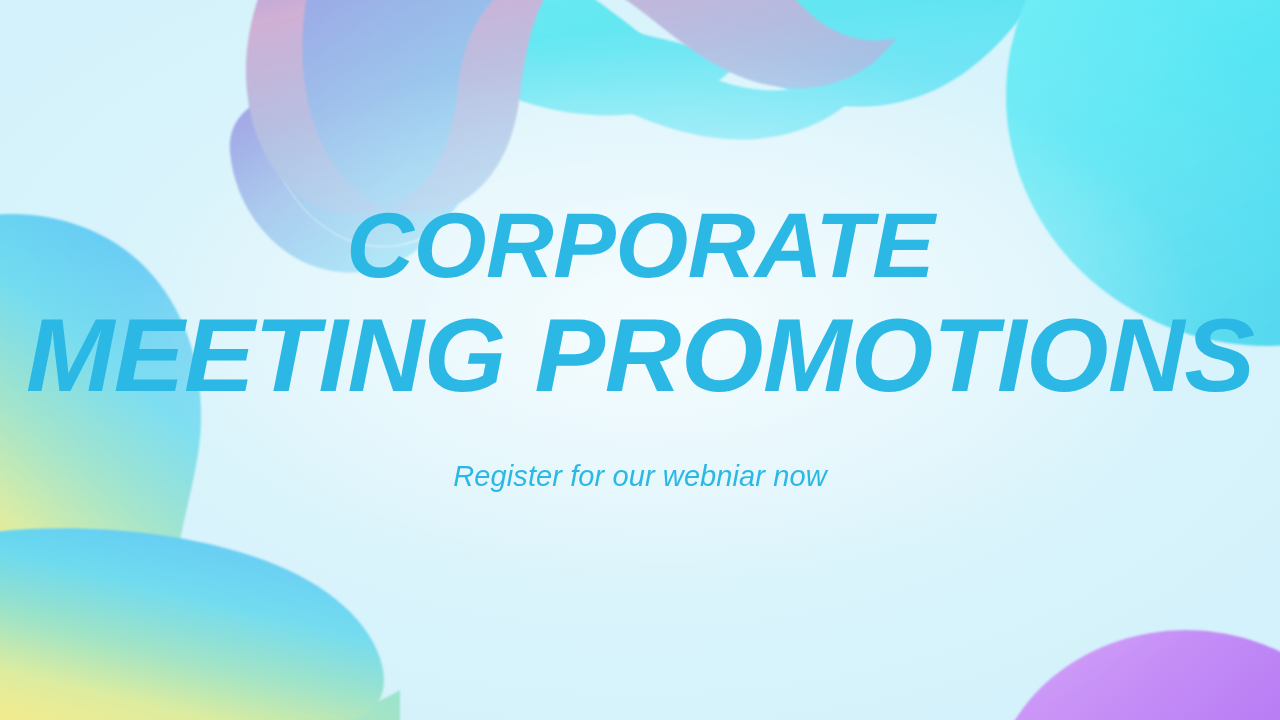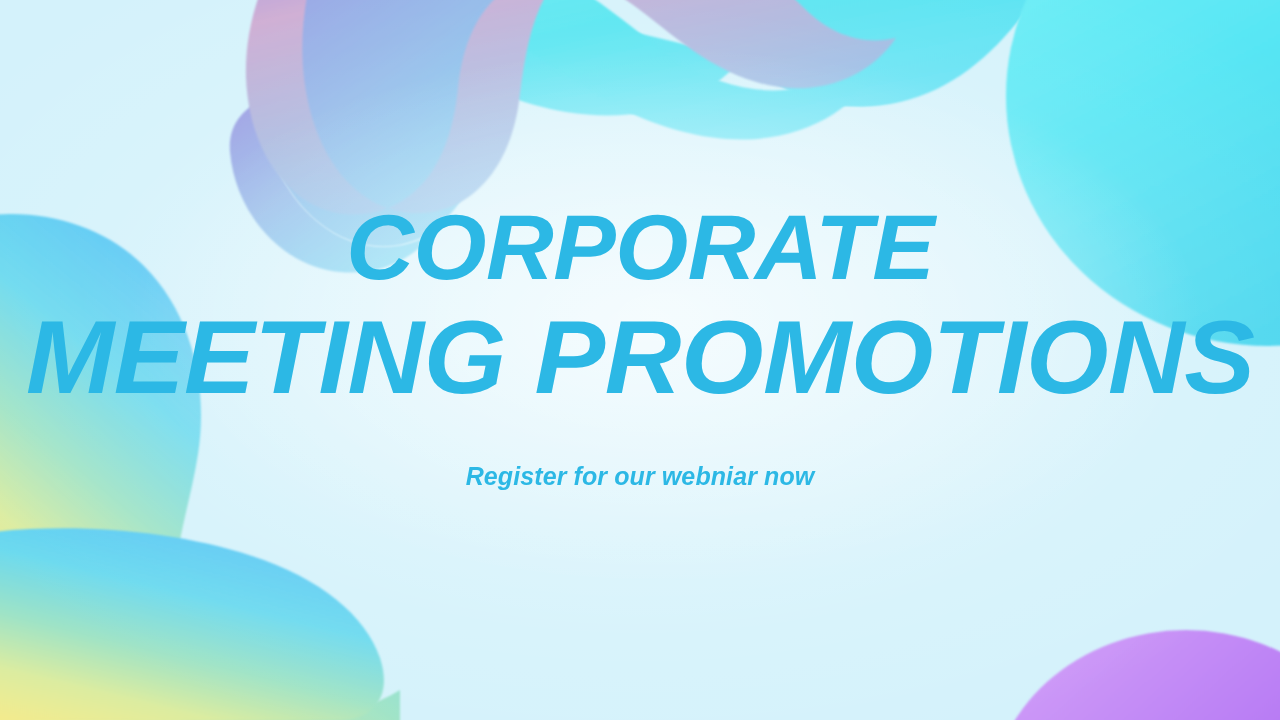--- a/index.html
+++ b/index.html
@@ -70,23 +70,23 @@
   }
 
   #headline-line-2 {
     font-size:104px;
     margin-top:14px;
     transform:scaleX(1.02);
   }
 
   #subtitle {
     font-family:"Liberation Sans", sans-serif;
-    font-weight:bold;
+    font-weight:normal;
     font-style:italic;
-    font-size:25px;
+    font-size:29px;
     color:#2cb8e5;
     letter-spacing:0.1px;
     margin-top:52px;
     white-space:nowrap;
   }
 </style>
 </head>
 <body style="background: rgb(212, 242, 251);">
 
 <div id="poster" style="background: rgb(212, 242, 251);">

